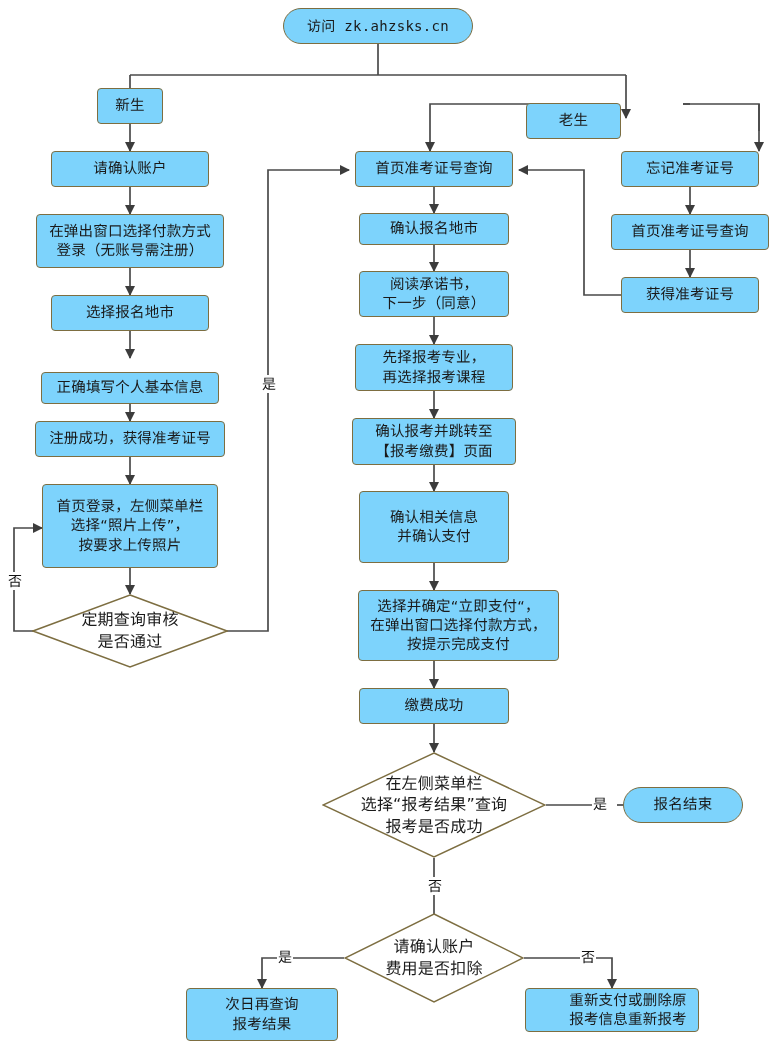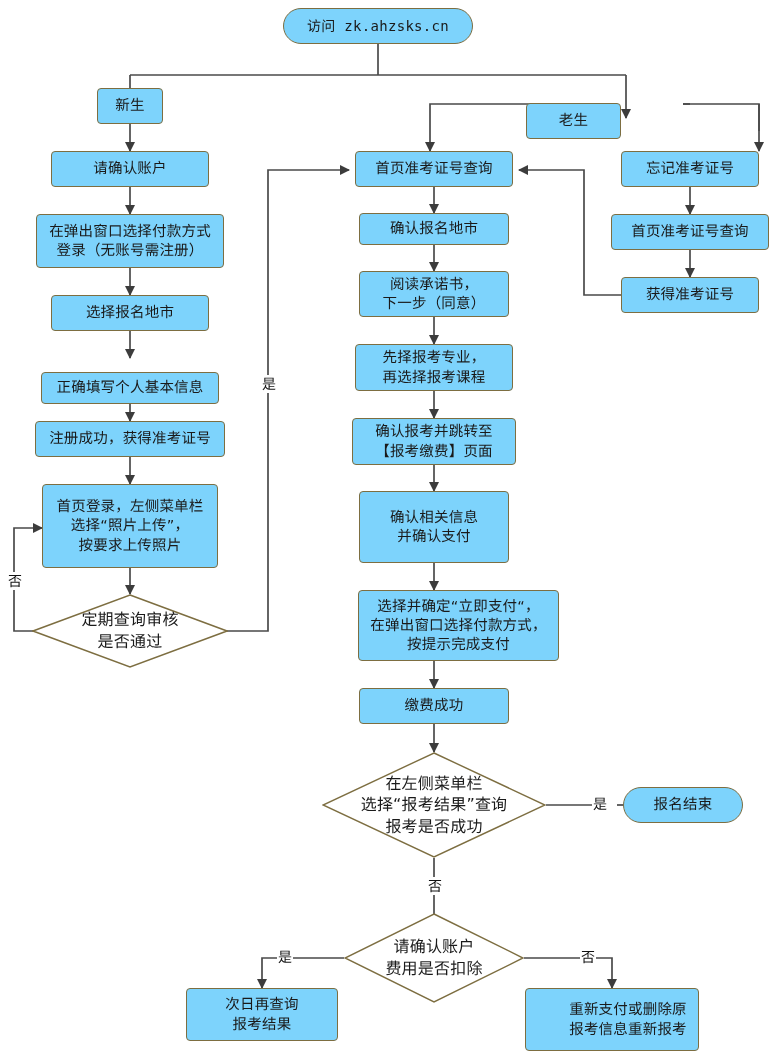--- a/index.html
+++ b/index.html
@@ -222,21 +222,21 @@
     <svg class="dia-shape" viewBox="0 0 180 90" preserveAspectRatio="none">
       <polygon points="90,1 179,45 90,89 1,45" fill="#ffffff" stroke="#7d6e41" stroke-width="1.4"></polygon>
     </svg>
     <span class="dia-text">请确认账户
 费用是否扣除</span>
   </div>
 
   <div class="node process" style="left:186px; top:988px; width:152px; height:53px;text-align:center;">次日再查询
 报考结果</div>
 
-  <div class="node process" style="left:525px; top:988px; width:174px; height:63px;padding-left:32px;">重新支付或删除原
+  <div class="node process" style="left:525px; top:988px; width:174px; height:44px;padding-left:32px;">重新支付或删除原
 报考信息重新报考</div>
 
   <div class="node process" style="left:621px; top:151px; width:138px; height:36px;">忘记准考证号</div>
 
   <div class="node process" style="left:611px; top:214px; width:158px; height:36px;">首页准考证号查询</div>
 
   <div class="node process" style="left:621px; top:277px; width:138px; height:36px;">获得准考证号</div>
 
   <div class="edge-label vertical" style="left:7px; top:572px;">否</div>
 

